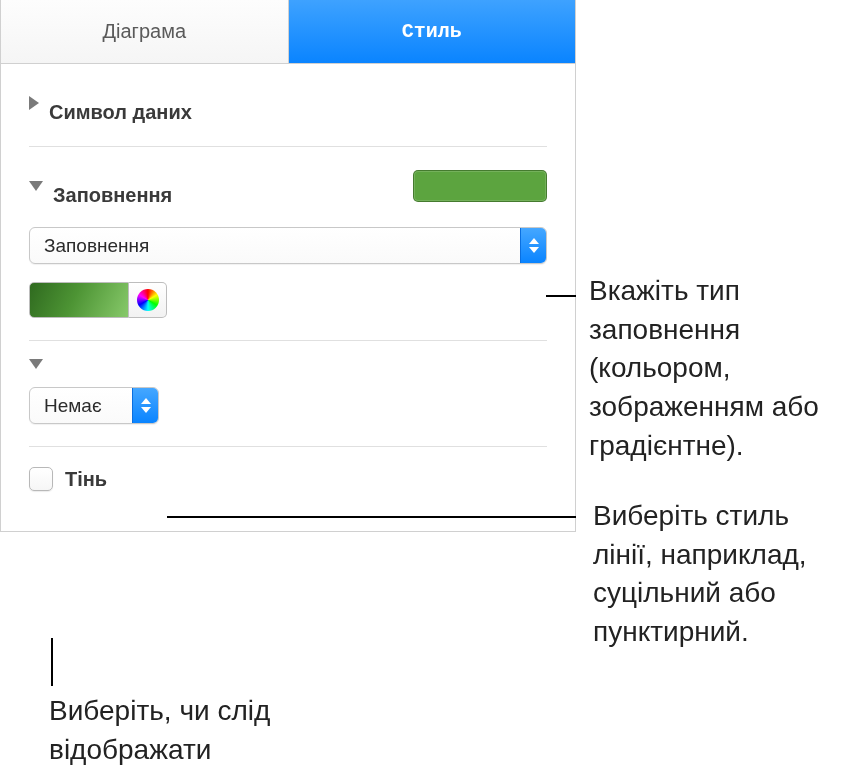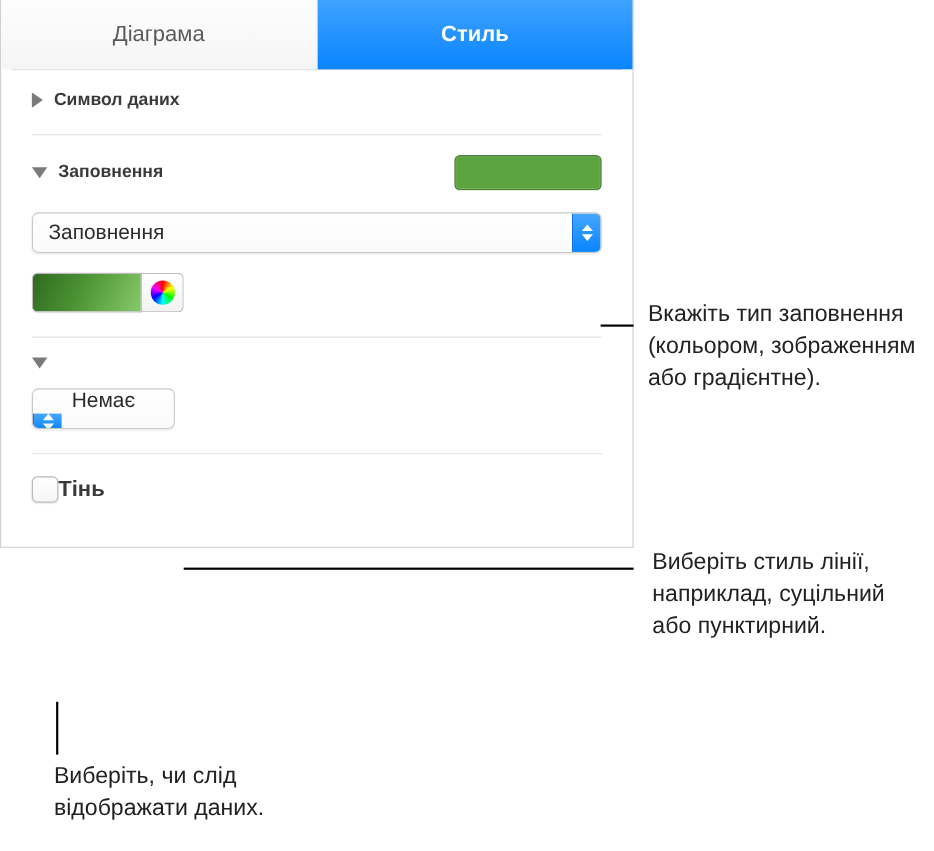--- a/index.html
+++ b/index.html
@@ -16,55 +16,55 @@
       width: 576px;
       border: 1px solid #d0d0d0;
       border-top: none;
       background: #fff;
       position: relative;
     }
     .tabs {
       display: flex;
       height: 64px;
       border-bottom: 1px solid #d0d0d0;
-      border-radius: 15px;
     }
     .tab {
       flex: 1;
       display: flex;
       align-items: center;
       justify-content: center;
       font-size: 20px;
       color: #5a5a5a;
       border-right: 1px solid #d0d0d0;
       cursor: pointer;
       background: linear-gradient(#fdfdfd, #f5f5f5);
     }
-    .tab:last-child { border-right: none; }
+    .tab:last-child { border-right: none; font-family: Liberation Mono, monospace; }
     .tab.active {
       background: linear-gradient(#3ea2ff, #0a84ff);
       color: #fff;
       font-weight: 600;
     }
     .content { padding: 0 28px 30px 28px; }
     .section {
       border-bottom: 1px solid #e0e0e0;
       padding: 18px 0 22px 0;
     }
     .section:last-of-type { border-bottom: none; }
     .section-header {
       display: flex;
       align-items: center;
       gap: 10px;
       cursor: pointer;
     }
     .section-title {
-      font-size: 16px;
+      font-size: 20px;
       font-weight: 700;
       color: #3a3a3a;
+      margin-top: 19px;
     }
     .disclosure {
       width: 0; height: 0;
       display: inline-block;
     }
     .disclosure-right {
       border-top: 7px solid transparent;
       border-bottom: 7px solid transparent;
       border-left: 10px solid #7a7a7a;
     }
@@ -147,43 +147,44 @@
       align-items: center;
       justify-content: center;
       background: linear-gradient(#ffffff, #f2f2f2);
       cursor: pointer;
     }
     .color-wheel {
       width: 22px; height: 22px;
       border-radius: 50%;
       background: conic-gradient(red, yellow, lime, cyan, blue, magenta, red);
     }
-    .stroke-select { width: 130px; margin-top: 18px; flex-direction: column; }
+    .stroke-select { width: 130px; margin-top: 18px; }
     .checkbox-row {
       display: flex;
       align-items: center;
+      gap: 12px;
       margin-top: 2px;
     }
     .checkbox {
       width: 24px; height: 24px;
       border: 1px solid #b8b8b8;
       border-radius: 5px;
       background: linear-gradient(#ffffff, #f6f6f6);
       box-shadow: 0 1px 1px rgba(0,0,0,0.08);
       cursor: pointer;
     }
     .checkbox-label {
       font-size: 20px;
       font-weight: 700;
       color: #3a3a3a;
     }
     
     .callout {
       position: absolute;
-      font-size: 21px;
+      font-size: 28px;
       line-height: 1.38;
       color: #222;
     }
     .callout-line {
       position: absolute;
       background: #000;
       height: 1.5px;
     }
     .callout-line-v {
       position: absolute;

